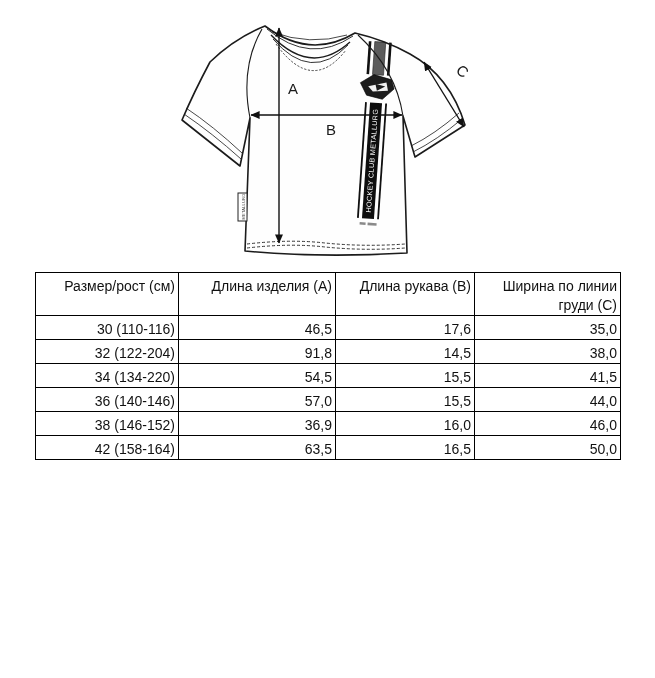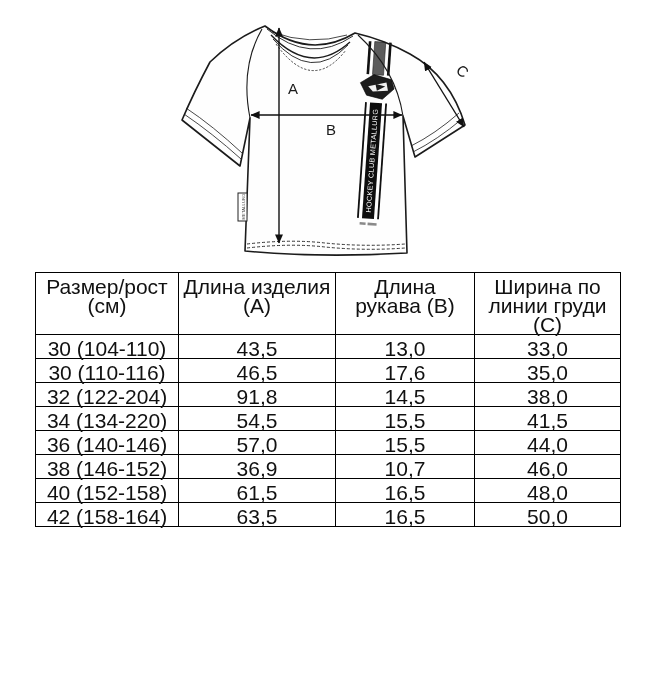--- a/index.html
+++ b/index.html
@@ -12,22 +12,22 @@
   .figure{
     position:absolute;left:150px;top:2px;width:352px;height:264px;
   }
   .size-table{
     position:absolute;left:35px;top:272px;width:585px;
     border-collapse:collapse;table-layout:fixed;
     font-family:"Liberation Sans", sans-serif;
   }
   .size-table th,.size-table td{
     border:1.5px solid #000;
-    font-size:21px;font-weight:normal;line-height:19px;
-    text-align:center;vertical-align:top;
+    font-size:14px;font-weight:normal;line-height:19px;
+    text-align:right;vertical-align:top;
     padding:4px 3px 0 3px;
   }
   .size-table td{height:19px;}
   svg text{font-family:"Liberation Sans", sans-serif;}
   .measure-label{font-size:15px;fill:#1a1a1a;}
 </style>
 </head>
 <body>
 
 <div class="figure">
@@ -114,26 +114,20 @@
   <thead>
     <tr>
       <th>Размер/рост (см)</th>
       <th>Длина изделия (А)</th>
       <th>Длина рукава (В)</th>
       <th>Ширина по линии груди (С)</th>
     </tr>
   </thead>
   <tbody>
     <tr>
-      <td>30 (104-110)</td>
-      <td>43,5</td>
-      <td>13,0</td>
-      <td>33,0</td>
-    </tr>
-    <tr>
       <td>30 (110-116)</td>
       <td>46,5</td>
       <td>17,6</td>
       <td>35,0</td>
     </tr>
     <tr>
       <td>32 (122-204)</td>
       <td>91,8</td>
       <td>14,5</td>
       <td>38,0</td>
@@ -146,28 +140,22 @@
     </tr>
     <tr>
       <td>36 (140-146)</td>
       <td>57,0</td>
       <td>15,5</td>
       <td>44,0</td>
     </tr>
     <tr>
       <td>38 (146-152)</td>
       <td>36,9</td>
-      <td>10,7</td>
+      <td>16,0</td>
       <td>46,0</td>
-    </tr>
-    <tr>
-      <td>40 (152-158)</td>
-      <td>61,5</td>
-      <td>16,5</td>
-      <td>48,0</td>
     </tr>
     <tr>
       <td>42 (158-164)</td>
       <td>63,5</td>
       <td>16,5</td>
       <td>50,0</td>
     </tr>
   </tbody>
 </table>
 

